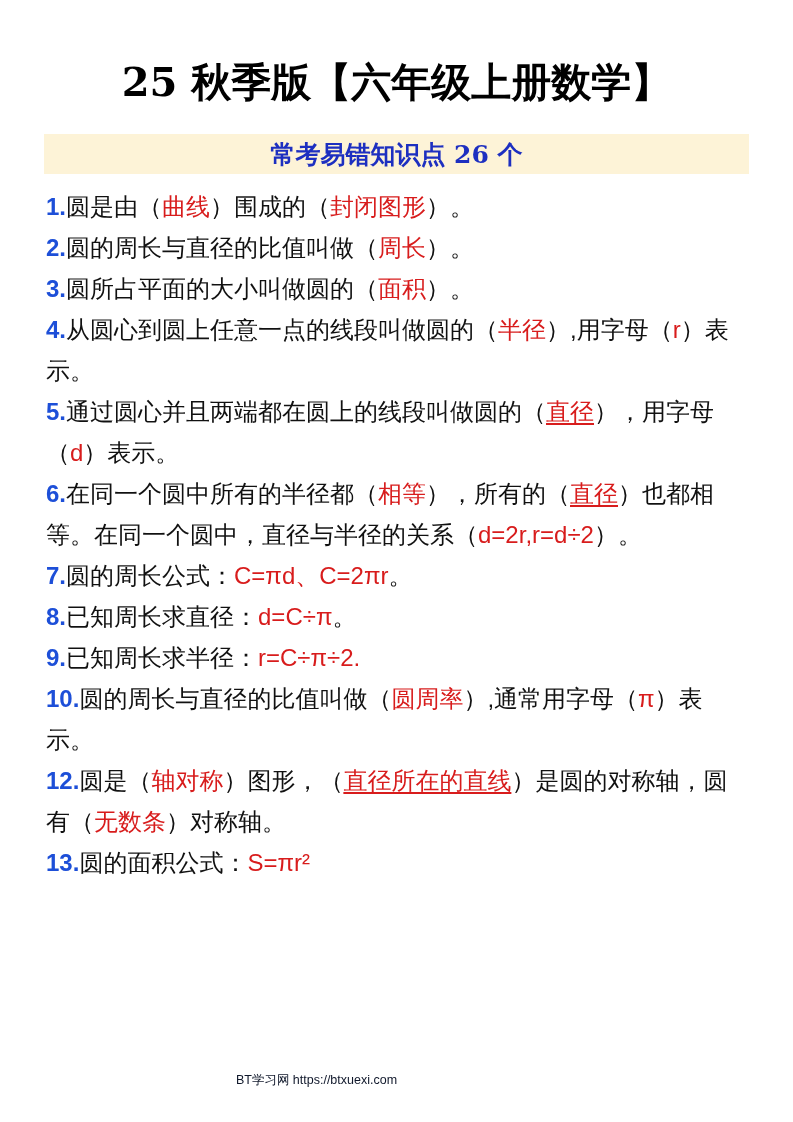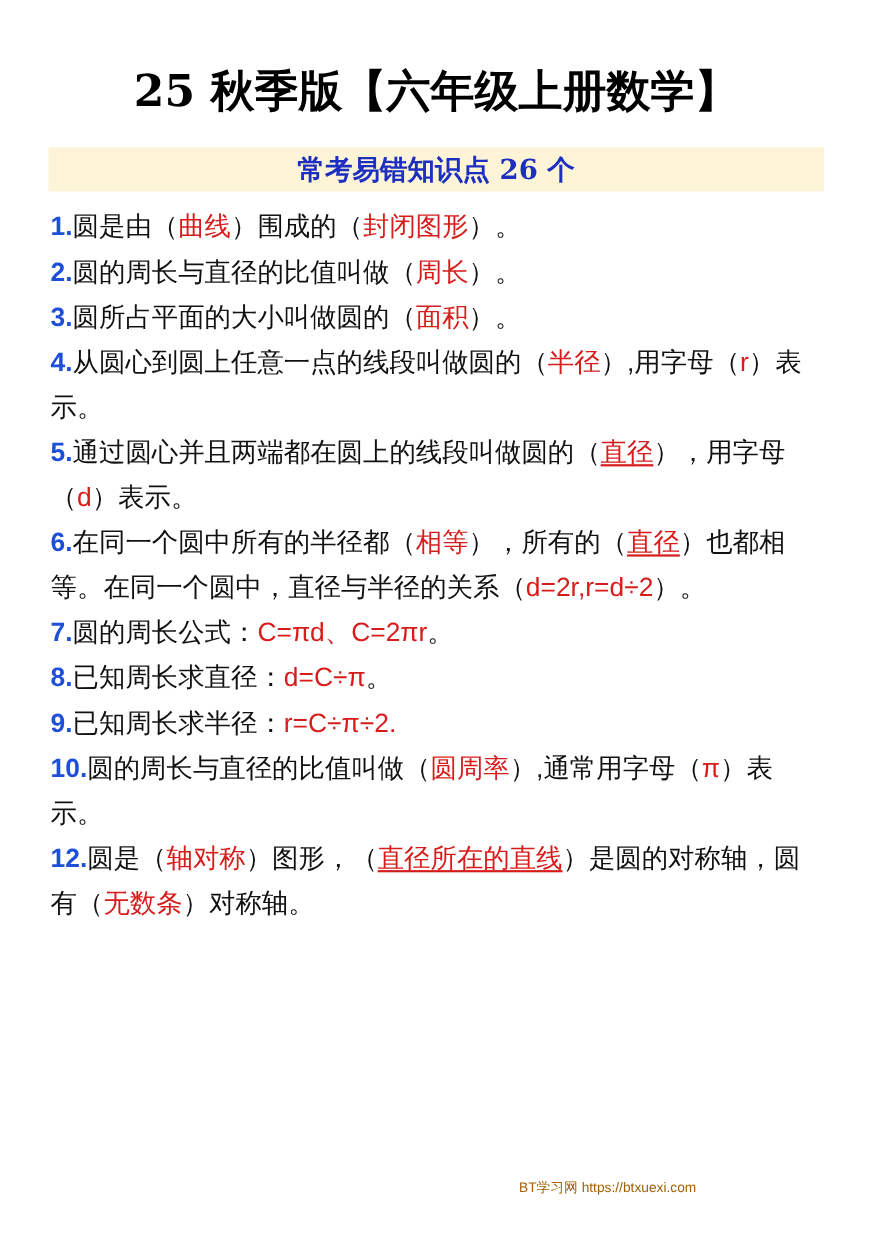--- a/index.html
+++ b/index.html
@@ -83,23 +83,23 @@
   .red-u {
     color: #d81c1c;
     text-decoration: underline;
     text-underline-offset: 3px;
   }
   .footer {
     position: absolute;
     left: 0;
     top: 1072px;
     width: 633px;
-    text-align: right;
+    text-align: center;
     font-size: 12.5px;
-    color: #a16207;
+    color: #0f172a;
     font-family: "Liberation Sans", sans-serif;
   }
 </style>
 </head>
 <body>
 
 <div class="page">
 
   <div class="doc-title">25 秋季版【六年级上册数学】</div>
 
@@ -111,17 +111,18 @@
       <p class="item"><span class="num">2.</span><span>圆的周长与直径的比值叫做（</span><span class="red">周长</span><span>）。</span></p>
       <p class="item"><span class="num">3.</span><span>圆所占平面的大小叫做圆的（</span><span class="red">面积</span><span>）。</span></p>
       <p class="item"><span class="num">4.</span><span>从圆心到圆上任意一点的线段叫做圆的（</span><span class="red">半径</span><span>）,用字母（</span><span class="red">r</span><span>）表示。</span></p>
       <p class="item"><span class="num">5.</span><span>通过圆心并且两端都在圆上的线段叫做圆的（</span><span class="red-u">直径</span><span>），用字母（</span><span class="red">d</span><span>）表示。</span></p>
       <p class="item"><span class="num">6.</span><span>在同一个圆中所有的半径都（</span><span class="red">相等</span><span>），所有的（</span><span class="red-u">直径</span><span>）也都相等。在同一个圆中，直径与半径的关系（</span><span class="red">d=2r,r=d÷2</span><span>）。</span></p>
       <p class="item"><span class="num">7.</span><span>圆的周长公式：</span><span class="red">C=πd、C=2πr</span><span>。</span></p>
       <p class="item"><span class="num">8.</span><span>已知周长求直径：</span><span class="red">d=C÷π</span><span>。</span></p>
       <p class="item"><span class="num">9.</span><span>已知周长求半径：</span><span class="red">r=C÷π÷2.</span></p>
       <p class="item"><span class="num">10.</span><span>圆的周长与直径的比值叫做（</span><span class="red">圆周率</span><span>）,通常用字母（</span><span class="red">π</span><span>）表示。</span></p>
       <p class="item"><span class="num">12.</span><span>圆是（</span><span class="red">轴对称</span><span>）图形，（</span><span class="red-u">直径所在的直线</span><span>）是圆的对称轴，圆有（</span><span class="red">无数条</span><span>）对称轴。</span></p>
+      <p class="item"><span class="num">13.</span><span>圆的面积公式：</span><span class="red">S=πr²</span></p>
     </div>
 
   <div class="footer">BT学习网 https://btxuexi.com</div>
 
 </div>
 
 </body></html>

